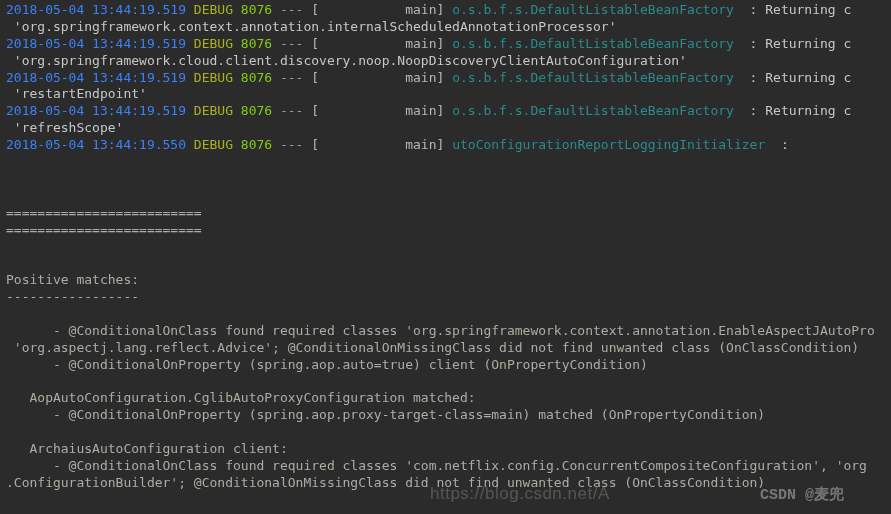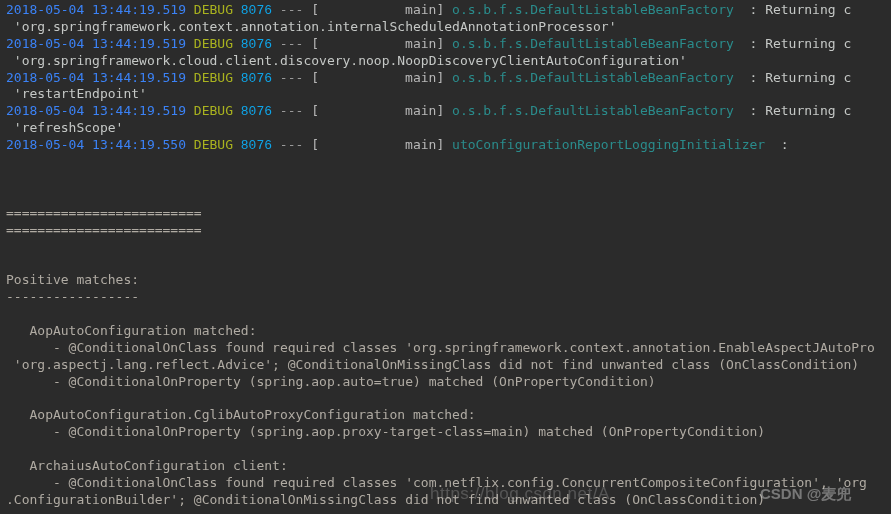--- a/index.html
+++ b/index.html
@@ -26,21 +26,21 @@
     padding-left: 6px;
     box-sizing: border-box;
     overflow: hidden;
   }
   .blank {
     white-space: pre;
     height: 16.9px;
   }
   .ts        { color: #3b82f6; }
   .lvl-debug { color: #a9b21f; }
-  .pid       { color: #0ea5e9; font-family: Liberation Mono, monospace; }
+  .pid       { color: #84cc16; }
   .dash      { color: #9a9a9a; }
   .thread    { color: #b7b7b7; }
   .logger    { color: #2a8c8c; }
   .msg       { color: #c5c8c6; }
   .plain     { color: #c5c8c6; }
   .sep       { color: #b0aba3; }
 
   
   #watermark {
     position: absolute;
@@ -57,21 +57,21 @@
     font-family: Liberation Sans, sans-serif;
     font-size: 17px;
     color: rgba(235,235,235,0.22);
     white-space: pre;
     letter-spacing: 0.5px;
   }
   #wm-brand {
     position: absolute;
     left: 330px;
     top: 1px;
-    font-family: Liberation Sans, sans-serif;
+    font-family: Liberation Mono, monospace;
     font-size: 15px;
     font-weight: bold;
     color: rgba(245,245,245,0.38);
     white-space: pre;
   }
 </style>
 </head>
 <body>
 
 <div id="console">
@@ -87,24 +87,23 @@
     <div class="blank"> </div>
     <div class="blank"> </div>
     <div class="log-line"><span class="sep"></span></div>
     <div class="log-line"><span class="sep">=========================</span></div>
     <div class="log-line"><span class="sep">=========================</span></div>
     <div class="blank"> </div>
     <div class="blank"> </div>
     <div class="log-line"><span class="sep">Positive matches:</span></div>
     <div class="log-line"><span class="sep">-----------------</span></div>
     <div class="blank"> </div>
-    <div class="log-line"><span class="sep">   AopAutoConfiguration matched:</span></div>
     <div class="log-line"><span class="sep">      - @ConditionalOnClass found required classes 'org.springframework.context.annotation.EnableAspectJAutoPro</span></div>
     <div class="log-line"><span class="sep"> 'org.aspectj.lang.reflect.Advice'; @ConditionalOnMissingClass did not find unwanted class (OnClassCondition)</span></div>
-    <div class="log-line"><span class="sep">      - @ConditionalOnProperty (spring.aop.auto=true) matched (OnPropertyCondition)</span></div>
+    <div class="log-line"><span class="sep">      - @ConditionalOnProperty (spring.aop.auto=true) client (OnPropertyCondition)</span></div>
     <div class="blank"> </div>
     <div class="log-line"><span class="sep">   AopAutoConfiguration.CglibAutoProxyConfiguration matched:</span></div>
     <div class="log-line"><span class="sep">      - @ConditionalOnProperty (spring.aop.proxy-target-class=main) matched (OnPropertyCondition)</span></div>
     <div class="blank"> </div>
     <div class="log-line"><span class="sep">   ArchaiusAutoConfiguration client:</span></div>
     <div class="log-line"><span class="sep">      - @ConditionalOnClass found required classes 'com.netflix.config.ConcurrentCompositeConfiguration', 'org</span></div>
     <div class="log-line"><span class="sep">.ConfigurationBuilder'; @ConditionalOnMissingClass did not find unwanted class (OnClassCondition)</span></div>
   </div>
 
 <div id="watermark">

